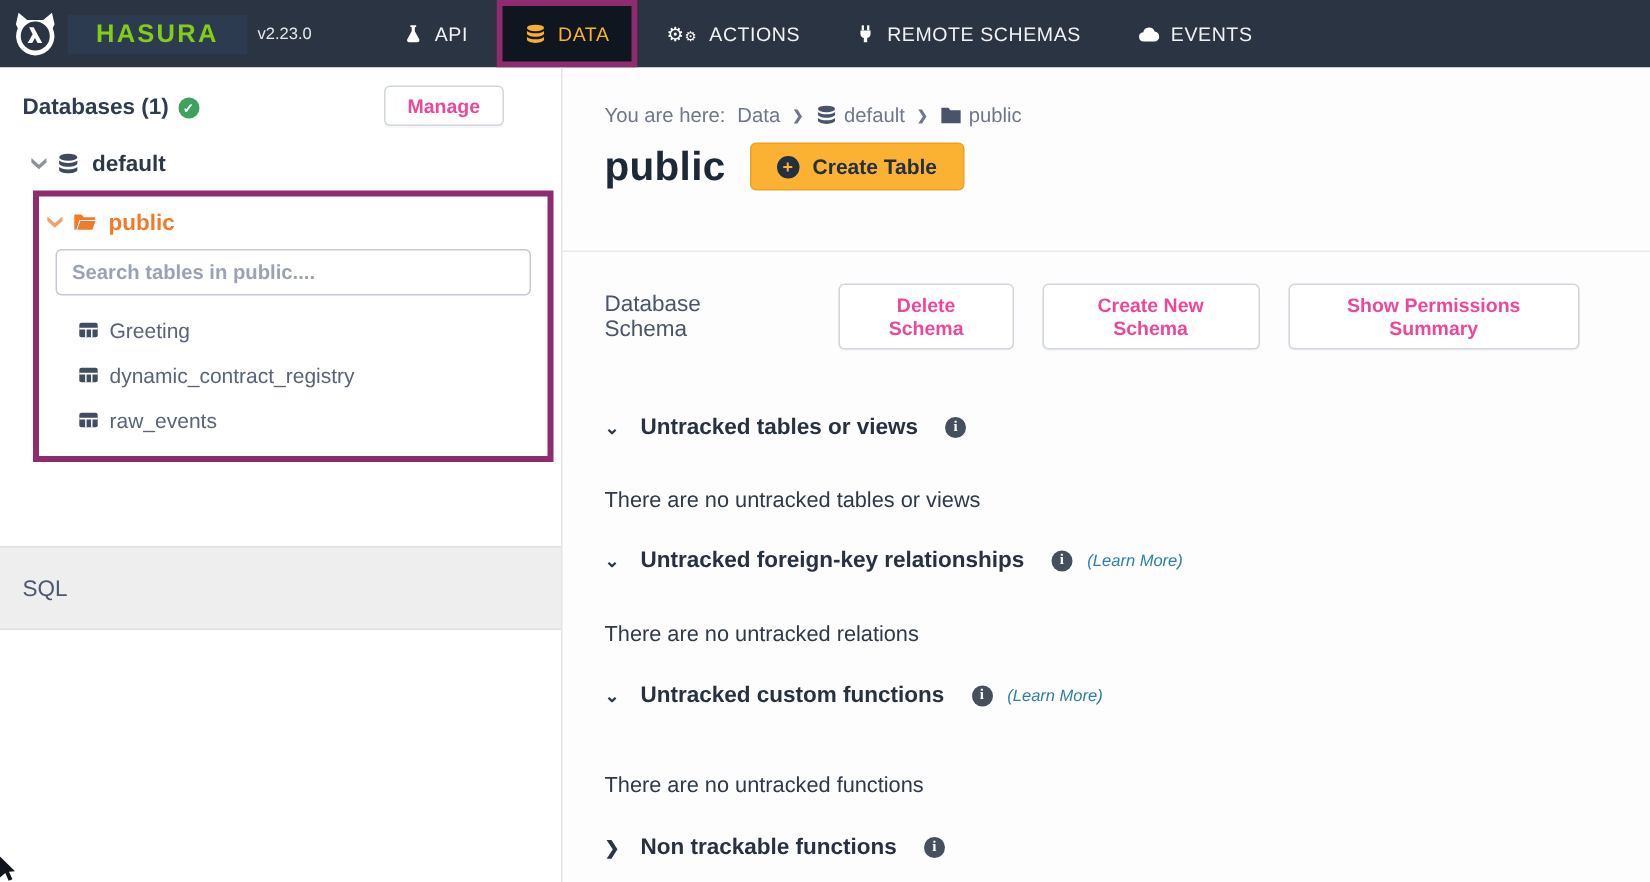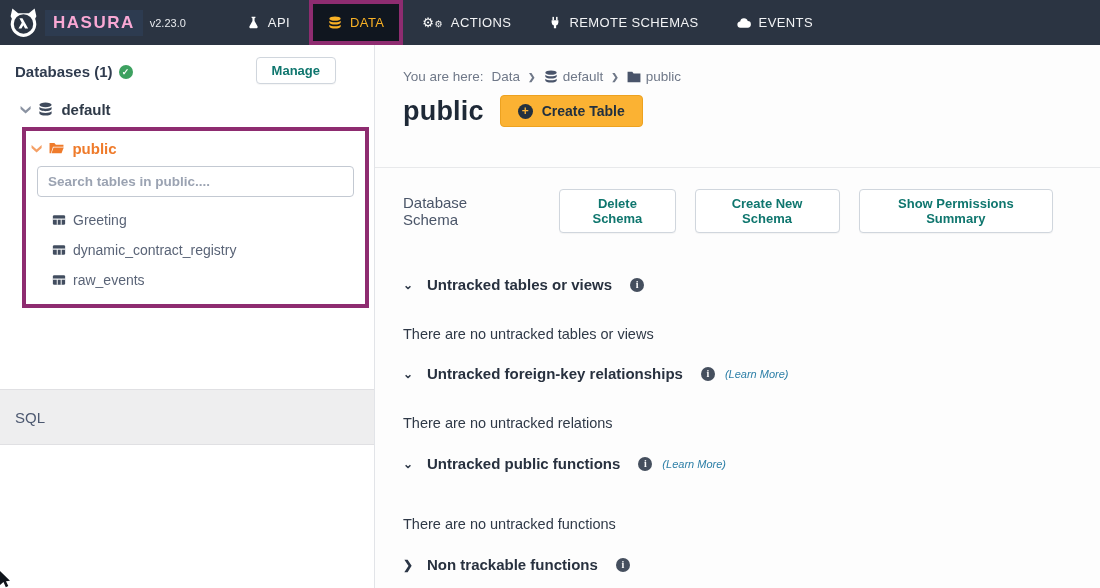--- a/index.html
+++ b/index.html
@@ -3,22 +3,22 @@
 <meta charset="utf-8">
 <style>
   * { margin:0; padding:0; box-sizing:border-box; }
   html,body { width:1100px; height:588px; overflow:hidden; background:#fff;
     font-family:"Liberation Sans", sans-serif; position:relative; }
 
   
   .nav { height:45px; background:#2b3442; display:flex; align-items:stretch; color:#f2f3f5; }
   .brand { display:flex; align-items:center; padding:0 14px 0 8px; }
   .brand-logo { width:31px; height:31px; margin-right:6px; flex:0 0 auto; }
-  .brand-name { background:#2d3b50; color:#f9a8d4; font-weight:bold; font-size:17px;
-    letter-spacing:1.5px; padding:3px 8px; }
+  .brand-name { background:#2d3b50; color:#84cc16; font-weight:bold; font-size:17px;
+    letter-spacing:1.5px; padding:3px 19px; }
   .brand-version { color:#e8eaee; font-size:11px; margin-left:7px;text-align:center; }
   .nav-tabs { display:flex; align-items:stretch; margin-left:28px; }
   .nav-tab { display:flex; align-items:center; gap:8px; padding:0 19px;
     font-weight:normal; font-size:13px; letter-spacing:.4px; color:#f2f3f5; cursor:pointer; }
   .nav-tab svg, .nav-tab .uicon { color:#fff; }
   .nav-tab.active { background:#10161f; border:4px solid #8e2c70; padding:0 15px; }
   .nav-tab.active .tab-label, .nav-tab.active svg { color:#f9b125; }
   .uicon { font-size:13px; line-height:1; }
 
   
@@ -27,42 +27,42 @@
   .main { flex:1; background:#fdfdfd; }
 
   
   .dm-header { height:55px; background:#fcedcb; display:flex; align-items:center;
     padding-left:15px; font-weight:bold; font-size:15px; color:#4c5870; }
   .db-row { position:relative; padding:18px 15px 0; height:52px; }
   .db-label { font-weight:bold; font-size:15px; color:#303c4f; display:inline-flex; align-items:center; gap:6px; }
   .check-badge { width:14px; height:14px; border-radius:50%; background:#3da160; color:#fff;
     font-size:9px; font-weight:bold; display:inline-flex; align-items:center; justify-content:center; }
   .btn-white { background:#fff; border:1px solid #d0d6dd; border-radius:4px;
-    font-family:inherit; font-weight:bold; font-size:13px; color:#0f766e; cursor:pointer;
+    font-family:inherit; font-weight:bold; font-size:13px; color:#ec4899; cursor:pointer;
     box-shadow:0 1px 1px rgba(0,0,0,.04); }
   .manage-btn { position:absolute; right:38px; top:12px; padding:5px 15px; }
   .tree-row { display:flex; align-items:center; gap:8px; padding-left:22px; height:24px; cursor:pointer; }
   .tree-row .chev { font-size:10px; color:#8b93a2; transform:scaleX(1.4); }
   .chev.down { display:inline-block; transform:rotate(90deg) scaleX(1.4); }
   .tree-db-label { font-weight:bold; font-size:15px; color:#2e3947; }
   .tree-row svg { color:#3f4a5c; }
   .subtree-box { margin:6px 0 0 22px; width:347px; border:4px solid #8e2c70; background:#fff; padding-bottom:9px; }
   .schema-row-tree { display:flex; align-items:center; gap:8px; padding:8px 0 0 7px; height:26px; cursor:pointer; }
   .schema-row-tree .chev { color:#f4a066; font-size:10px; }
   .schema-label { font-weight:bold; font-size:15px; color:#ef7b2b; }
   .schema-row-tree svg { color:#ef7b2b; }
   .table-search { display:block; width:calc(100% - 22px); margin:9px 11px 0; height:31px;
     border:1px solid #c3c9d2; border-radius:4px; font-family:inherit; font-weight:bold;
     font-size:13.5px; color:#3c4656; padding:0 10px; }
   .table-search::placeholder { color:#9ba3b2; opacity:1; }
   .table-list { list-style:none; margin-top:8px; }
   .table-item { display:flex; align-items:center; gap:7px; padding:7px 4px 7px 26px;
     font-size:14px; color:#5a6477; cursor:pointer; }
   .table-item svg { color:#424d5f; flex:0 0 auto; }
-  .sql-band { position:absolute; top:344px; left:0; right:0; height:56px; background:#eeeeef;
+  .sql-band { position:absolute; top:319px; left:0; right:0; height:56px; background:#eeeeef;
     border-top:1px solid #e0e0e3; border-bottom:1px solid #e0e0e3; display:flex;
     align-items:center; padding-left:15px; font-size:15px; color:#4c5870; cursor:pointer; }
 
   
   .breadcrumb { margin:24px 0 0 28px; font-size:13.5px; color:#6f7888;
     display:flex; align-items:center; gap:8px; }
   .breadcrumb .sep { font-size:9px; font-weight:bold; }
   .breadcrumb .crumb { display:inline-flex; align-items:center; gap:5px; cursor:pointer; }
   .breadcrumb svg { color:#49546a; }
   .title-row { margin:8px 0 0 28px; display:flex; align-items:center; gap:16px; height:38px; }
@@ -264,21 +264,21 @@
     <div class="section-head m-tight">
       <span class="chev">⌄</span>
       <span class="section-title">Untracked foreign-key relationships</span>
       <span class="info-badge">i</span>
       <span class="learn-more">(Learn More)</span>
     </div>
     <div class="section-empty">There are no untracked relations</div>
 
     <div class="section-head m-med">
       <span class="chev">⌄</span>
-      <span class="section-title">Untracked public functions</span>
+      <span class="section-title">Untracked custom functions</span>
       <span class="info-badge">i</span>
       <span class="learn-more">(Learn More)</span>
     </div>
     <div class="section-empty e-tight">There are no untracked functions</div>
 
     <div class="section-head m-med">
       <span class="chev">❯</span>
       <span class="section-title">Non trackable functions</span>
       <span class="info-badge">i</span>
     </div>

